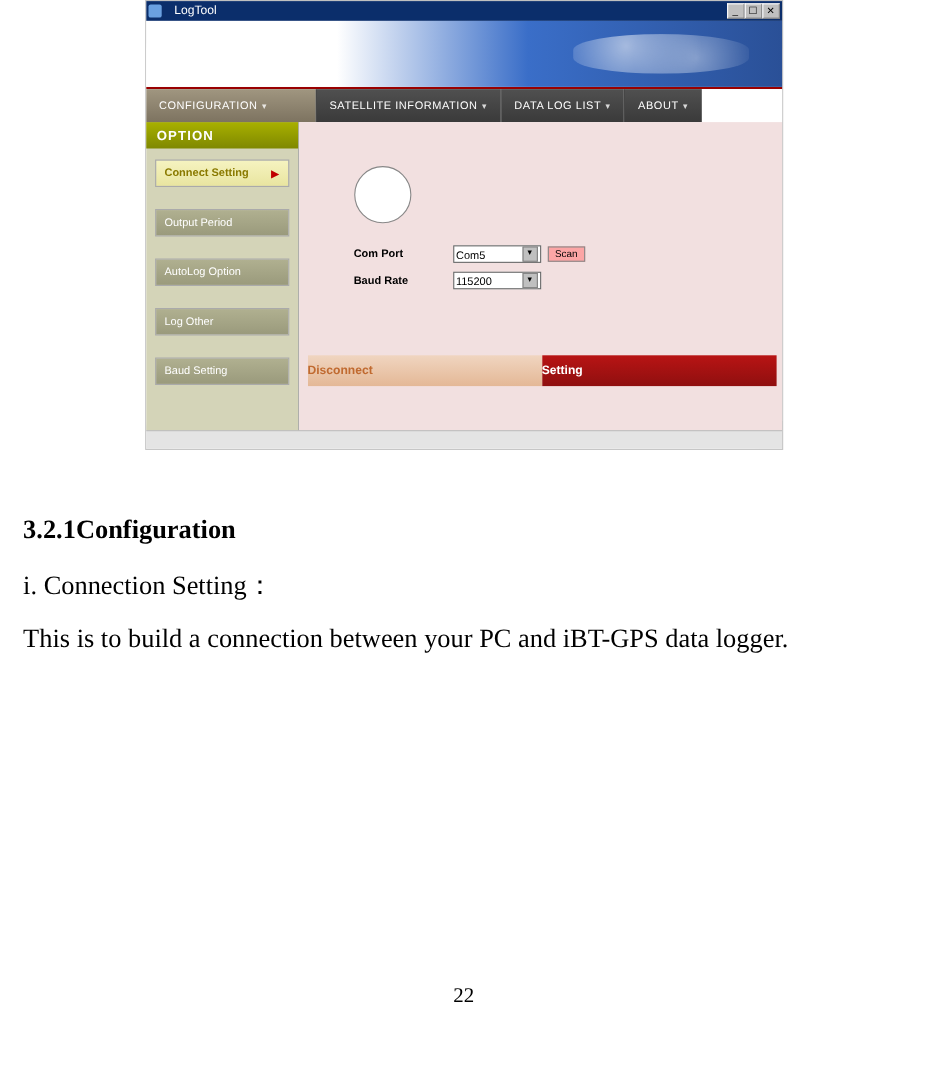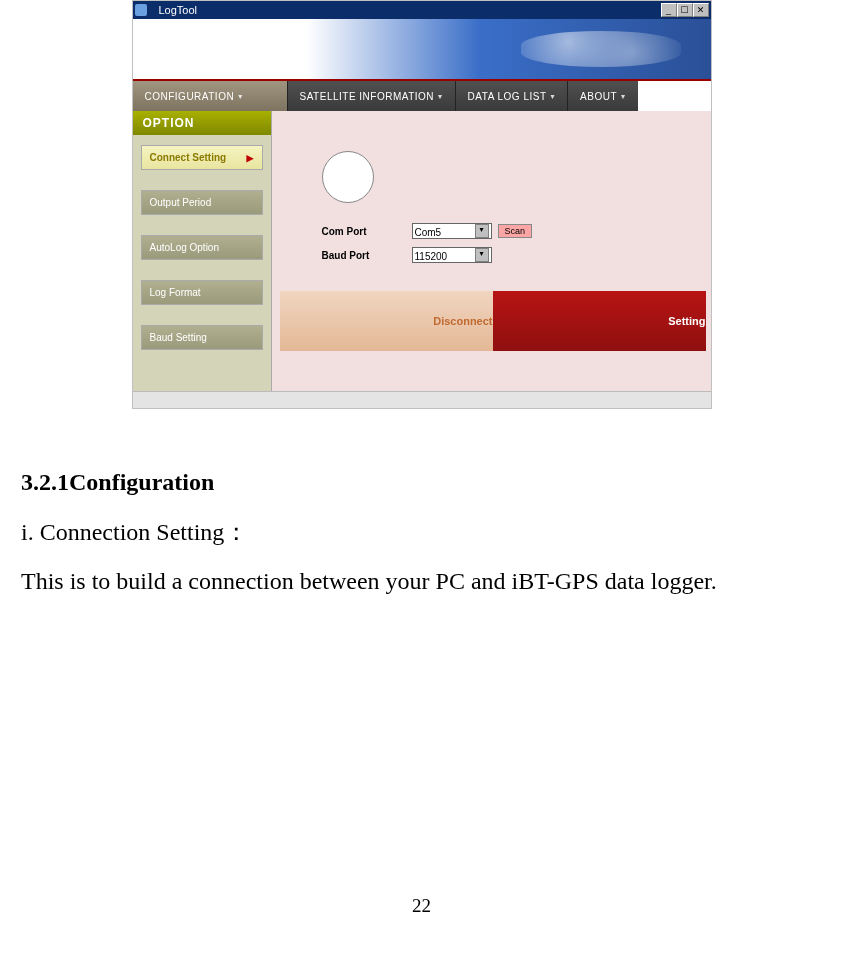--- a/index.html
+++ b/index.html
@@ -210,23 +210,23 @@
   }
   .conn-buttons {
     position: absolute;
     bottom: 40px;
     left: 0;
     right: 5px;
     display: flex;
   }
   .conn-btn {
     flex: 1;
-    text-align: right;
+    text-align: left;
     font: bold 11px Arial;
-    padding: 24px 0;
+    padding: 8px 0;
     cursor: pointer;
   }
   .disconnect {
     background: linear-gradient(#f0d5c0, #e4b896);
     color: #c06a30;
     margin-left: 8px;
   }
   .connect {
     background: linear-gradient(#b81414, #8f0f0f);
     color: #fff;
@@ -305,39 +305,39 @@
               <span>Connect  Setting</span>
               <span class="chev">▶</span>
             </div>
             <div class="side-item">
               <span>Output  Period</span>
             </div>
             <div class="side-item">
               <span>AutoLog  Option</span>
             </div>
             <div class="side-item">
-              <span>Log  Format</span>
+              <span>Log  Other</span>
             </div>
             <div class="side-item">
               <span>Baud  Setting</span>
             </div>
           </div>
         </div>
         <div class="main-panel">
           <div class="circle"></div>
           <div class="form-row">
             <label>Com Port</label>
             <div class="combo">
               <span>Com5</span>
               <span class="dd">▾</span>
             </div>
             <span class="scan-btn">Scan</span>
           </div>
           <div class="form-row">
-            <label>Baud Port</label>
+            <label>Baud Rate</label>
             <div class="combo">
               <span>115200</span>
               <span class="dd">▾</span>
             </div>
           </div>
           <div class="conn-buttons">
             <div class="conn-btn disconnect">Disconnect</div>
             <div class="conn-btn connect">Setting</div>
           </div>
         </div>

